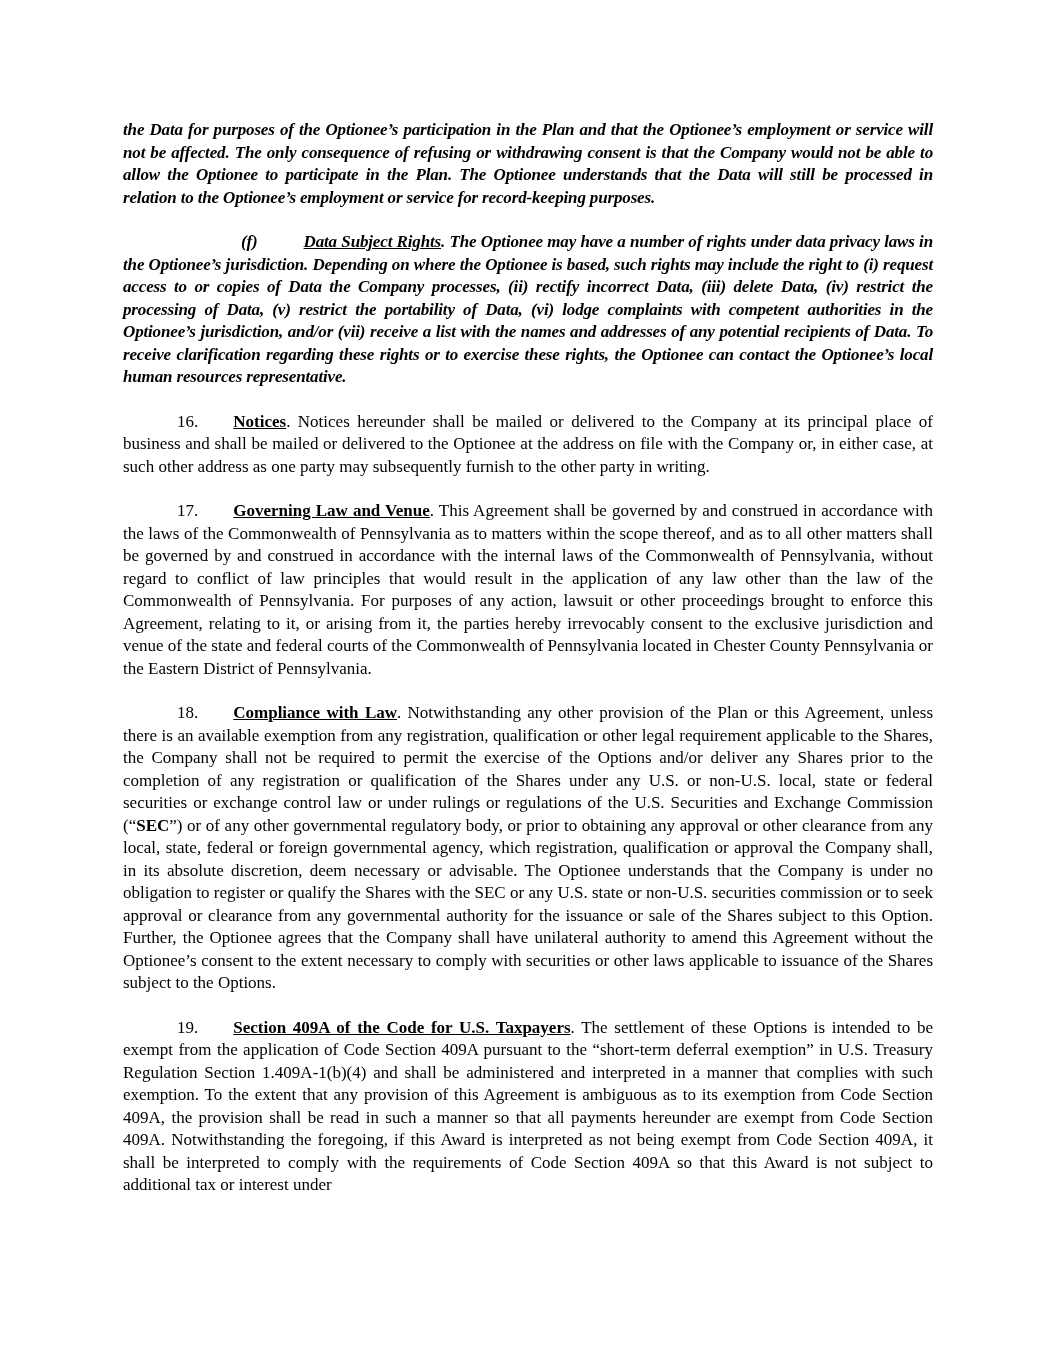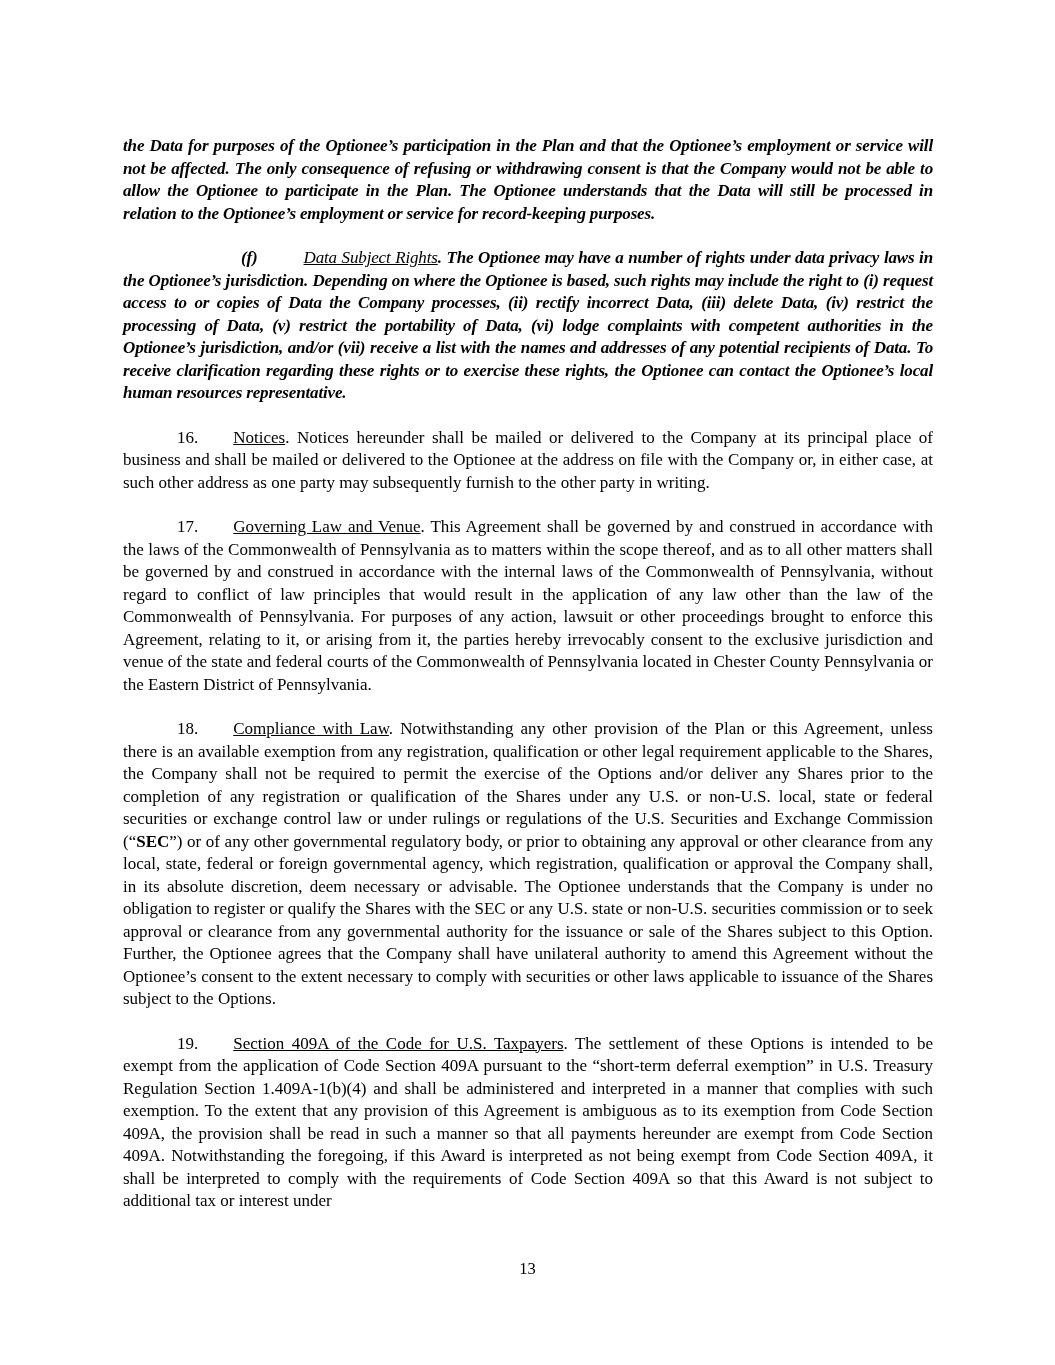--- a/index.html
+++ b/index.html
@@ -15,34 +15,34 @@
     line-height: 22.5px;
     overflow: hidden;
   }
   .content {
     position: absolute;
     left: 123px;
     top: 119px;
     width: 810px;
   }
   .content p {
-    margin: 16px 0 22px 0;
+    margin: 0 0 22px 0;
     text-align: justify;
   }
   .bi {
     font-weight: bold;
     font-style: italic;
     letter-spacing: -0.15px;
   }
   .indent-f  { text-indent: 118px; }
   .indent-sec { text-indent: 54px; }
   .tab-f   { display: inline-block; width: 46px; }
   .tab-sec { display: inline-block; width: 35px; }
   .heading-u {
-    font-weight: normal;
+    font-weight: bold;
     text-decoration: underline;
   }
   .term-bi {
     font-weight: bold;
   }
   .footer {
     position: absolute;
     left: 0;
     top: 1258px;
     width: 100%;
@@ -63,14 +63,13 @@
     <p class="indent-sec"><span>16.</span><span class="tab-sec"></span><span class="heading-u">Notices</span><span>.  Notices hereunder shall be mailed or delivered to the Company at its principal place of business and shall be mailed or delivered to the Optionee at the address on file with the Company or, in either case, at such other address as one party may subsequently furnish to the other party in writing.</span></p>
 
     <p class="indent-sec"><span>17.</span><span class="tab-sec"></span><span class="heading-u">Governing Law and Venue</span><span>.  This Agreement shall be governed by and construed in accordance with the laws of the Commonwealth of Pennsylvania as to matters within the scope thereof, and as to all other matters shall be governed by and construed in accordance with the internal laws of the Commonwealth of Pennsylvania, without regard to conflict of law principles that would result in the application of any law other than the law of the Commonwealth of Pennsylvania. For purposes of any action, lawsuit or other proceedings brought to enforce this Agreement, relating to it, or arising from it, the parties hereby irrevocably consent to the exclusive jurisdiction and venue of the state and federal courts of the Commonwealth of Pennsylvania located in Chester County Pennsylvania or the Eastern District of Pennsylvania.</span></p>
 
     <p class="indent-sec"><span>18.</span><span class="tab-sec"></span><span class="heading-u">Compliance with Law</span><span>.  Notwithstanding any other provision of the Plan or this Agreement, unless there is an available exemption from any registration, qualification or other legal requirement applicable to the Shares, the Company shall not be required to permit the exercise of the Options and/or deliver any Shares prior to the completion of any registration or qualification of the Shares under any U.S. or non-U.S. local, state or federal securities or exchange control law or under rulings or regulations of the U.S. Securities and Exchange Commission (“</span><span class="term-bi">SEC</span><span>”) or of any other governmental regulatory body, or prior to obtaining any approval or other clearance from any local, state, federal or foreign governmental agency, which registration, qualification or approval the Company shall, in its absolute discretion, deem necessary or advisable.  The Optionee understands that the Company is under no obligation to register or qualify the Shares with the SEC or any U.S. state or non-U.S. securities commission or to seek approval or clearance from any governmental authority for the issuance or sale of the Shares subject to this Option.  Further, the Optionee agrees that the Company shall have unilateral authority to amend this Agreement without the Optionee’s consent to the extent necessary to comply with securities or other laws applicable to issuance of the Shares subject to the Options.</span></p>
 
     <p class="indent-sec"><span>19.</span><span class="tab-sec"></span><span class="heading-u">Section 409A of the Code for U.S. Taxpayers</span><span>.  The settlement of these Options is intended to be exempt from the application of Code Section 409A pursuant to the “short-term deferral exemption” in U.S. Treasury Regulation Section 1.409A-1(b)(4) and shall be administered and interpreted in a manner that complies with such exemption. To the extent that any provision of this Agreement is ambiguous as to its exemption from Code Section 409A, the provision shall be read in such a manner so that all payments hereunder are exempt from Code Section 409A.  Notwithstanding the foregoing, if this Award is interpreted as not being exempt from Code Section 409A, it shall be interpreted to comply with the requirements of Code Section 409A so that this Award is not subject to additional tax or interest under</span></p>
 
   </div>
 
-  <div class="footer">13</div>
 </div>
 
 </body></html>

